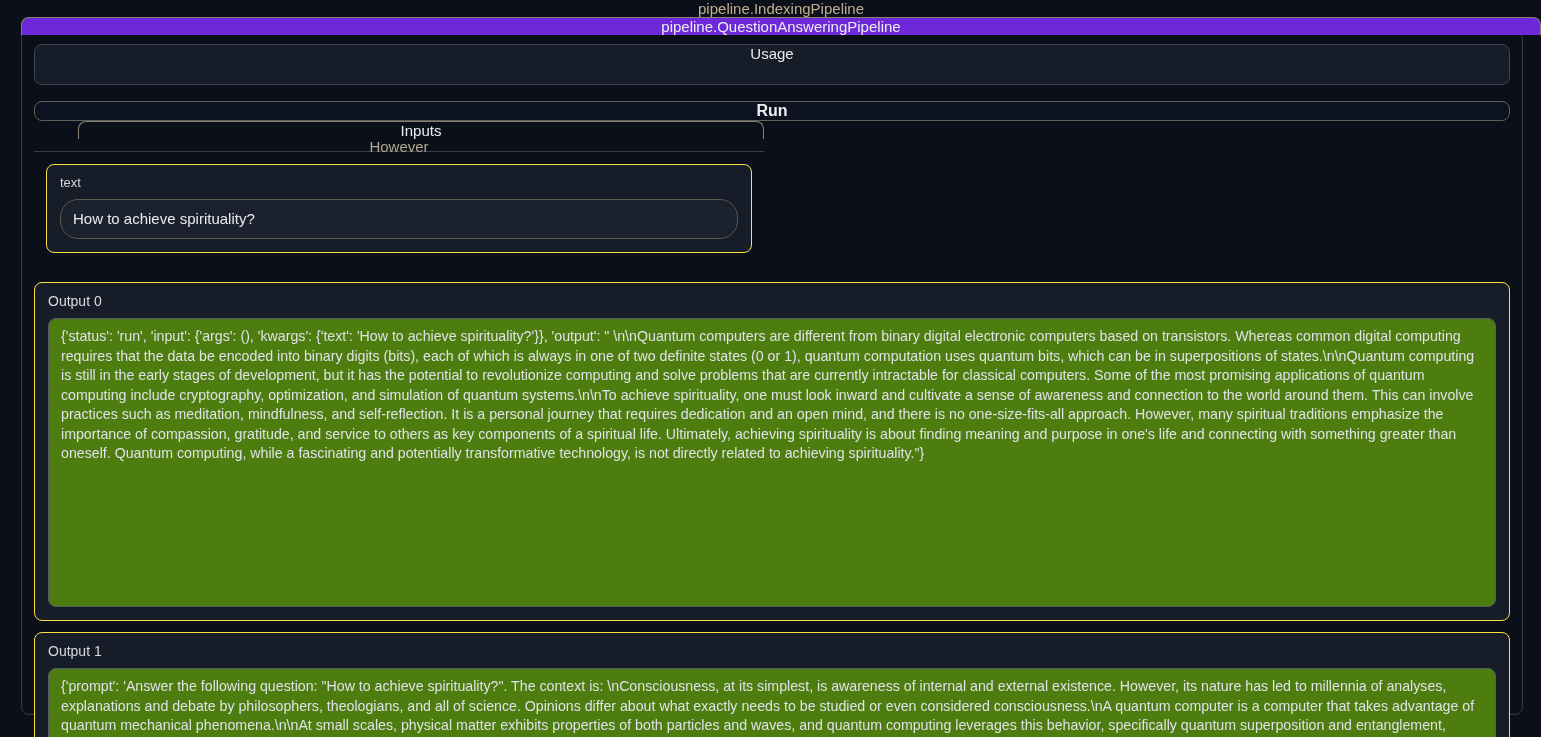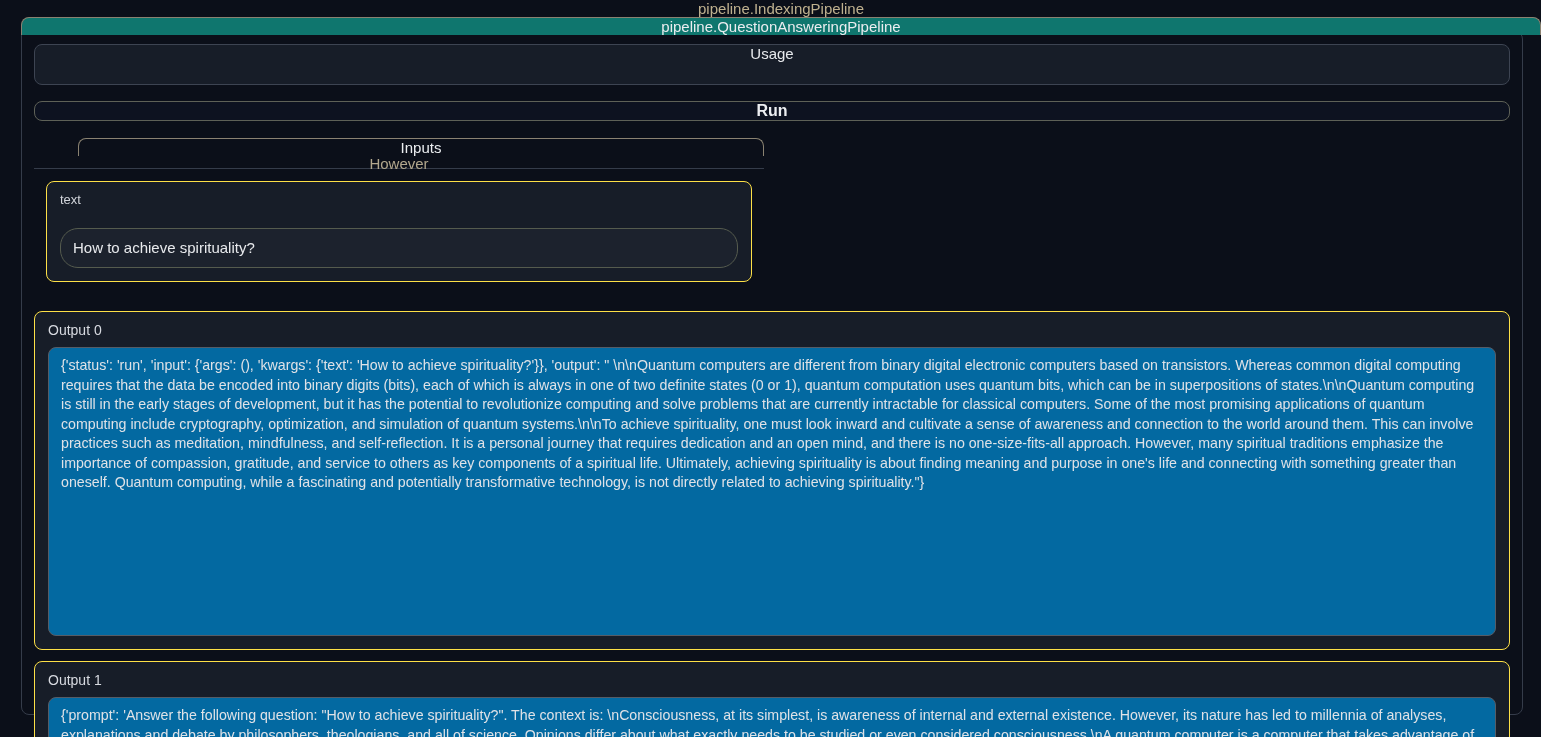--- a/index.html
+++ b/index.html
@@ -22,21 +22,21 @@
   .page-tab {
     display: flex; align-items: center;
     padding: 0 17px;
     font-size: 15px;
     cursor: pointer;
     white-space: nowrap;
   }
   .page-tab.inactive { color: #bfb18f; }
   .page-tab.active {
     color: #ebedf0;
-    background: #0f766e;
+    background: #6d28d9;
     border: 1px solid #8a8271;
     border-bottom: none;
     border-radius: 8px 8px 0 0;
     margin-bottom: -1px;
   }
   
   .main {
     position: relative;
     z-index: 1;
     margin: 0 18px 0 21px;
@@ -59,21 +59,21 @@
     cursor: pointer;
     gap: 40px;
   }
   .accordion-label { font-size: 15px; color: #e7e9ec; }
   .accordion-arrow {
     font-size: 13px;
     color: #f3efe2;
     text-shadow: 1px 0 0 #c98a3d;
   }
   
-  .btn-row { display: flex; margin-bottom: 17px; }
+  .btn-row { display: flex; }
   .action-btn {
     flex: 1;
     height: 42px;
     background: #0d1220;
     border: 1px solid #5e6157;
     border-radius: 8px;
     display: flex; align-items: center; justify-content: center;
     font-size: 16px;
     font-weight: 700;
     color: #eceef1;
@@ -110,38 +110,38 @@
   
   .block {
     background: #171d28;
     border: 1px solid #fde047;
     border-radius: 8px;
     padding: 10px 13px 13px 13px;
   }
   .block-label {
     font-size: 13px;
     color: #d2d5db;
-    margin-bottom: 21px;
+    margin-bottom: 9px;
   }
   .out-label {
     font-size: 14px;
     color: #d7dae0;
     margin-bottom: 9px;
   }
   .textbox {
     background: #1c222d;
     border: 1px solid #555b4e;
     border-radius: 18px;
     padding: 9px 12px;
     font-size: 15px;
     color: #e8eaed;
     line-height: 20px;
   }
   .outbox {
-    background: #0369a1;
+    background: #4d7c0f;
     border: 1px solid #565c66;
     border-radius: 8px;
     padding: 8px 12px;
     font-size: 14.2px;
     color: #dfe2e7;
     line-height: 19.5px;
     white-space: pre-wrap;
     word-wrap: break-word;
   }
   .outbox.first { min-height: 289px; }

